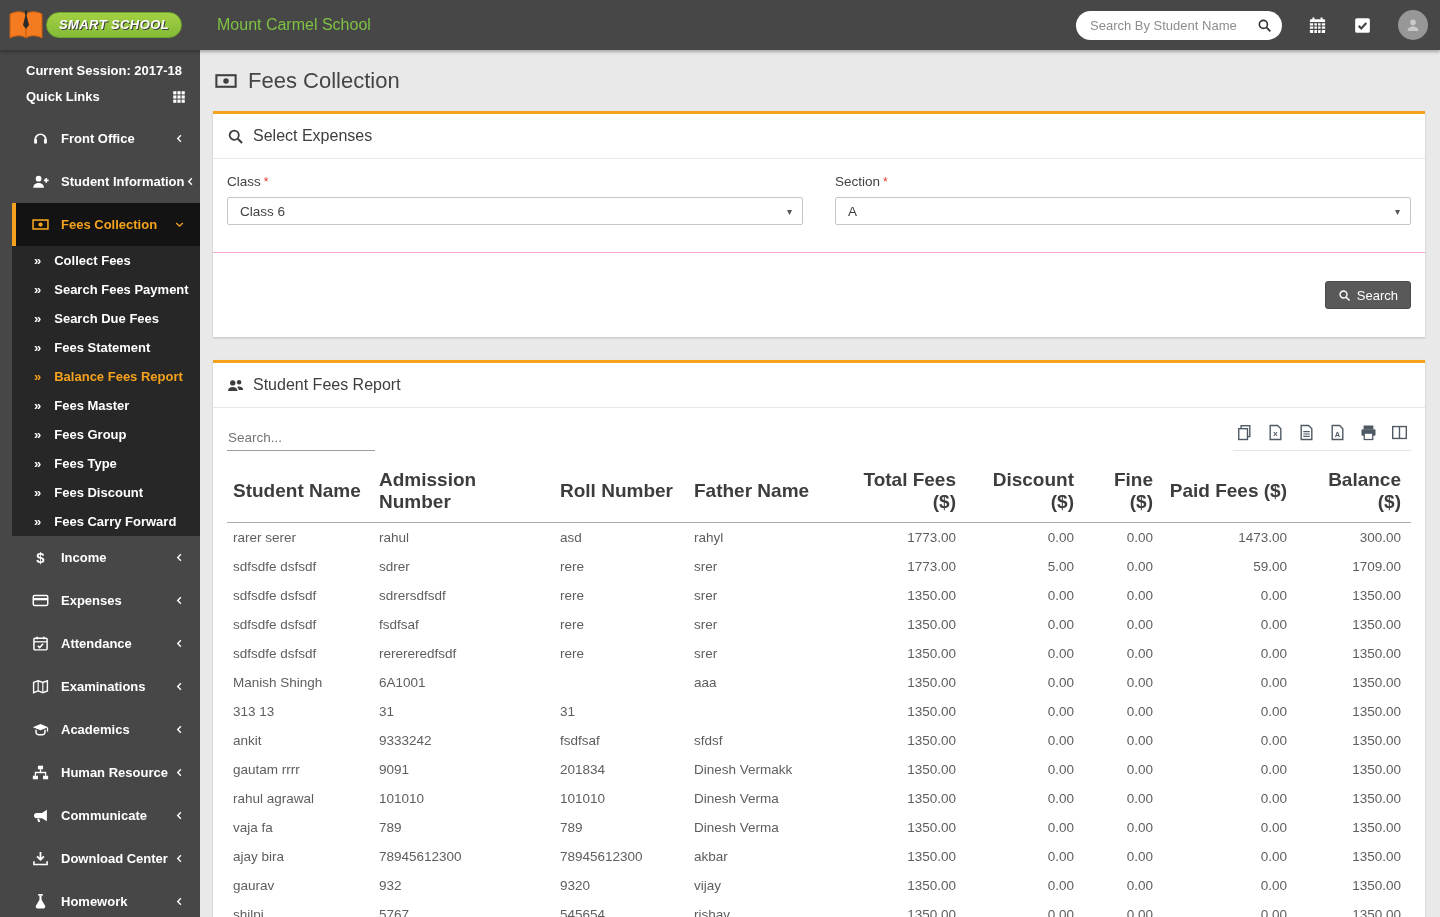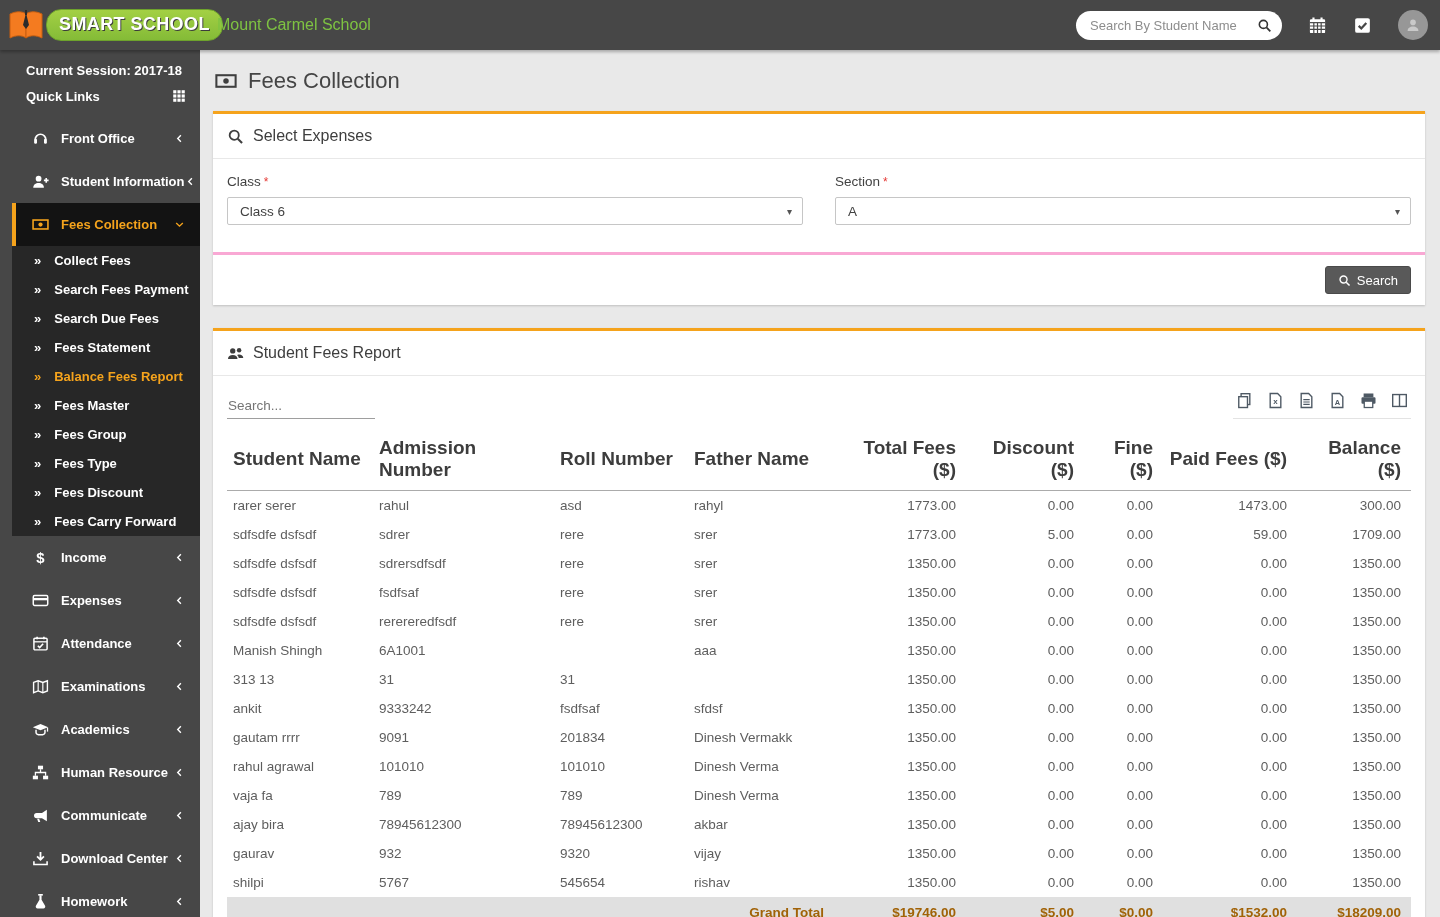--- a/index.html
+++ b/index.html
@@ -10,41 +10,41 @@
   html,body{width:1440px;height:917px;overflow:hidden;background:var(--page-bg);
     font-family:"Liberation Sans",sans-serif;}
   svg{display:block;}
 
   
   .header{position:fixed;top:0;left:0;width:1440px;height:50px;background:var(--dark);
     display:flex;align-items:center;z-index:20;box-shadow:0 2px 3px rgba(0,0,0,.28);}
   .logo-wrap{width:200px;flex:none;display:flex;align-items:center;padding-left:8px;}
   .logo-book{width:36px;height:34px;flex:none;}
   .logo-pill{margin-left:2px;background:linear-gradient(#a3d044,#84bb37);border:1px solid #6ea32c;
-    border-radius:15px;padding:4px 12px 5px;color:#fff;font-weight:bold;font-size:18px;
-    letter-spacing:.4px;text-shadow:1px 1px 0 #3c3c3c;white-space:nowrap;}
+    border-radius:15px;padding:4px 12px 5px;color:#fff;font-weight:bold;font-size:13px;
+    letter-spacing:.4px;text-shadow:1px 1px 0 #3c3c3c;white-space:nowrap;font-style:italic;}
   .school-name{color:var(--green);font-size:16px;font-weight:normal;margin-left:17px;}
   .header-right{margin-left:auto;display:flex;align-items:center;gap:26px;padding-right:12px;}
   .search-pill{width:206px;height:29px;background:#fff;border-radius:15px;display:flex;
     align-items:center;padding:0 10px 0 14px;}
   .search-pill input{border:none;outline:none;flex:1;min-width:0;font-size:13px;color:#555;
     font-family:"Liberation Sans",sans-serif;background:transparent;}
   .search-pill input::placeholder{color:#8d8d8d;}
   .pill-search-ico{width:15px;height:15px;color:#333;flex:none;}
   .header-icon{width:19px;height:19px;color:#fff;cursor:pointer;}
   .avatar{width:30px;height:30px;border-radius:50%;background:#979797;display:flex;
     align-items:center;justify-content:center;cursor:pointer;overflow:hidden;}
   .avatar svg{width:16px;height:16px;color:#c9c9c9;}
 
   
   .sidebar{position:fixed;top:50px;left:0;width:200px;height:867px;background:var(--dark);
     overflow:hidden;z-index:10;padding-left:12px;}
   .session-block{padding:13px 14px 0;}
   .session-label{color:#fff;font-size:13px;font-weight:bold;margin-bottom:11px;}
-  .quick-links{display:flex;justify-content:space-between;
+  .quick-links{display:flex;justify-content:space-between;align-items:center;
     color:#fff;font-size:13px;font-weight:bold;padding-bottom:13px;}
   .quick-links svg{width:14px;height:14px;color:#fff;cursor:pointer;}
   .nav-item{height:43px;display:flex;align-items:center;padding:0 15px 0 20px;color:#fff;
     font-size:13px;font-weight:bold;cursor:pointer;white-space:nowrap;}
   .nav-item .nav-ico{width:17px;height:17px;margin-right:12px;flex:none;}
   .nav-item .chev{width:11px;height:11px;margin-left:auto;flex:none;}
   .nav-item.active{background:var(--active-bg);color:var(--accent);
     border-left:4px solid var(--accent);padding-left:16px;}
   .submenu{background:var(--darker);}
   .sub-item{height:29px;display:flex;align-items:center;padding-left:22px;color:#fff;
@@ -65,21 +65,21 @@
   .panel-head svg{width:17px;height:17px;color:#3e3e3e;flex:none;}
 
   .criteria-body{display:grid;grid-template-columns:1fr 1fr;column-gap:32px;
     padding:15px 14px 27px;}
   .field label{display:block;font-size:13.5px;color:#424242;margin-bottom:8px;}
   .req{color:#e53935;margin-left:3px;font-size:12px;}
   .select{height:28px;border:1px solid #c6c6c6;border-radius:2px;display:flex;
     align-items:center;padding:0 10px 0 12px;font-size:13.5px;color:#424242;cursor:pointer;}
   .select .caret{margin-left:auto;color:#555;font-size:10px;}
   .select .caret::after{content:"\25BE";}
-  .criteria-foot{border-top:3px solid #f9a8d4;padding:11px 14px;display:flex;
+  .criteria-foot{border-top:1px solid #f9a8d4;padding:28px 14px;display:flex;
     justify-content:flex-end;align-items:flex-end;}
   .btn-search{background:#595959;border:1px solid #4a4a4a;border-radius:3px;height:28px;
     padding:0 12px;display:flex;align-items:center;gap:6px;color:#fff;font-size:13px;
     font-family:"Liberation Sans",sans-serif;cursor:pointer;}
   .btn-search svg{width:13px;height:13px;color:#fff;}
 
   .report-toolbar{display:flex;justify-content:space-between;align-items:flex-end;
     padding:16px 14px 0;}
   .table-search input{width:148px;border:none;border-bottom:1px solid #9e9e9e;outline:none;
     background:transparent;font-size:13.5px;color:#444;padding:2px 1px 5px;

